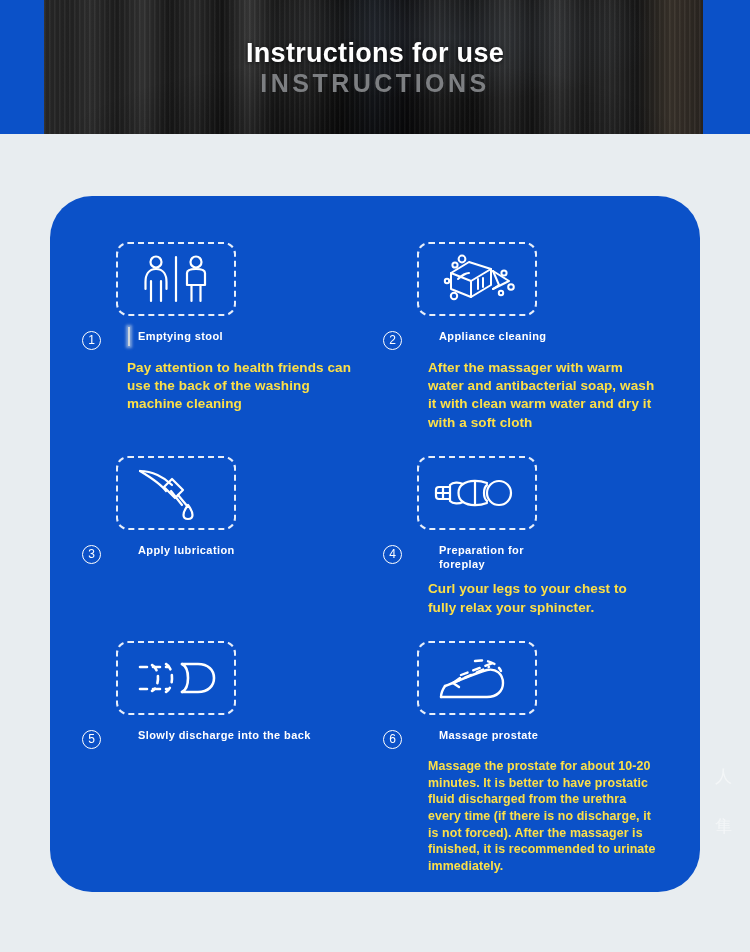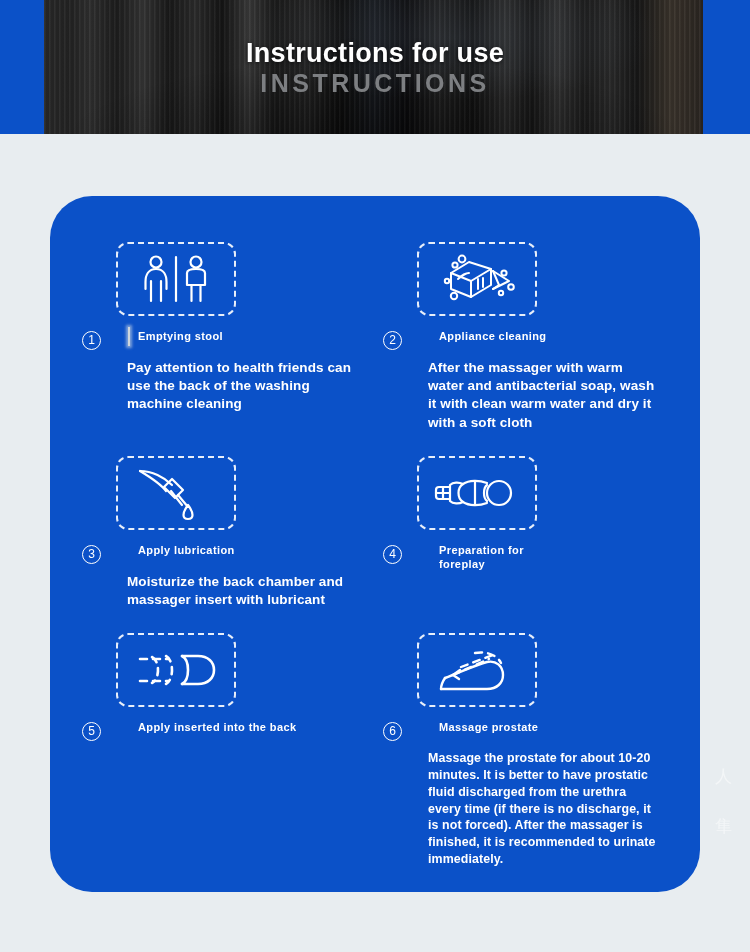--- a/index.html
+++ b/index.html
@@ -147,21 +147,21 @@
     font-size: 11px;
     font-weight: bold;
     letter-spacing: 0.4px;
     line-height: 1.25;
     margin-left: 13px;
     white-space: pre-line;
     padding-left: 24px;
   }
 
   .step-body {
-    color: #ffffff;
+    color: #fde047;
     font-weight: bold;
     line-height: 1.35;
     margin-top: 9px;
     margin-left: 13px;
     letter-spacing: 0.1px;
   }
 
   .fs-normal { font-size: 13.5px; }
   .fs-large  { font-size: 15px; }
   .fs-small  { font-size: 12.4px; }
@@ -262,57 +262,57 @@
           <path d="M42 14 L53 25 L45 33 L34 22 Z"></path>
           <path d="M48 30 L58 42"></path>
           <path d="M41 26 L52 40"></path>
           <path d="M58 40 C52 48 52 54 58 54 C64 54 64 48 58 40 Z"></path>
         </svg>
       </div>
       <div class="step-head">
         <div class="step-num">3</div>
         <div class="step-title">Apply lubrication</div>
       </div>
-      <div class="step-body fs-normal">Moisturize the back chamber and massager insert with lubricant</div>
     </div>
 
     <div class="step row2">
       <div class="step-icon-box">
         <svg width="92" height="46" viewBox="0 0 92 46" fill="none" stroke="#ffffff" stroke-width="2.2" stroke-linecap="round" stroke-linejoin="round">
           <circle cx="68" cy="23" r="12"></circle>
           <path d="M56 13 C48 10 38 10 32 14 C26 18 26 28 32 32 C38 36 48 36 56 33"></path>
           <path d="M32 14 C28 12 22 12 19 15 L19 31 C22 34 28 34 32 32"></path>
           <path d="M19 17 L8 17 C6 17 5 18 5 20 L5 26 C5 28 6 29 8 29 L19 29"></path>
           <path d="M12 17 L12 29"></path>
           <path d="M5 23 L19 23"></path>
           <path d="M44 12 L44 34"></path>
           <path d="M56 15 C52 18 52 28 56 31"></path>
         </svg>
       </div>
       <div class="step-head">
         <div class="step-num">4</div>
         <div class="step-title">Preparation for
 foreplay</div>
       </div>
+      <div class="step-body fs-normal">Curl your legs to your chest to fully relax your sphincter.</div>
     </div>
 
     <div class="step">
       <div class="step-icon-box">
         <svg width="92" height="48" viewBox="0 0 92 48" fill="none" stroke="#ffffff" stroke-width="2.6" stroke-linecap="round" stroke-linejoin="round">
           <path d="M52 10 L68 10 C78 10 84 16 84 24 C84 32 78 38 68 38 L52 38"></path>
           <path d="M52 10 C60 14 60 34 52 38"></path>
           <path d="M36 10 C44 14 44 34 36 38" stroke-dasharray="7 6"></path>
           <path d="M22 11 C30 15 30 33 22 37" stroke-dasharray="7 6"></path>
           <path d="M10 13 L38 13" stroke-dasharray="7 6"></path>
           <path d="M10 35 L38 35" stroke-dasharray="7 6"></path>
         </svg>
       </div>
       <div class="step-head">
         <div class="step-num">5</div>
-        <div class="step-title">Apply inserted into the back</div>
+        <div class="step-title">Slowly discharge into the back</div>
       </div>
     </div>
 
     <div class="step">
       <div class="step-icon-box">
         <svg width="92" height="50" viewBox="0 0 92 50" fill="none" stroke="#ffffff" stroke-width="2.4" stroke-linecap="round" stroke-linejoin="round">
           <path d="M10 44 L56 44 C66 44 72 38 72 30 C72 21 65 15 56 17 C44 20 28 28 14 33"></path>
           <path d="M14 33 C12 36 10 40 10 44"></path>
           <path d="M22 30 L58 14" stroke-dasharray="7 6"></path>
           <path d="M30 22 L62 10" stroke-dasharray="7 6"></path>

